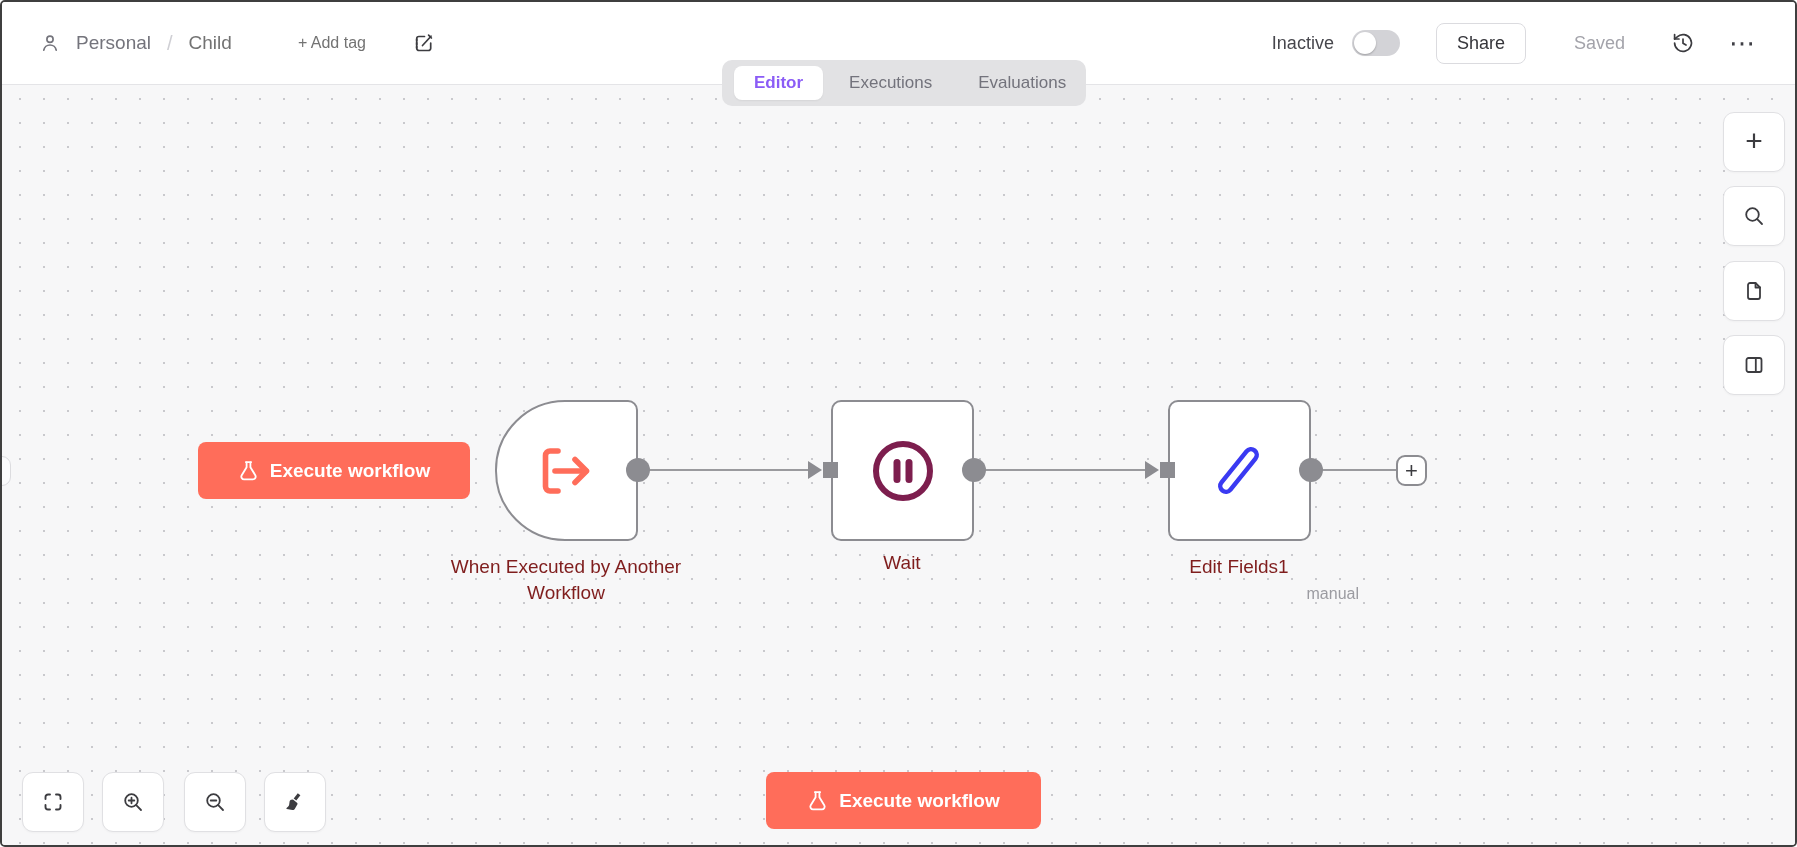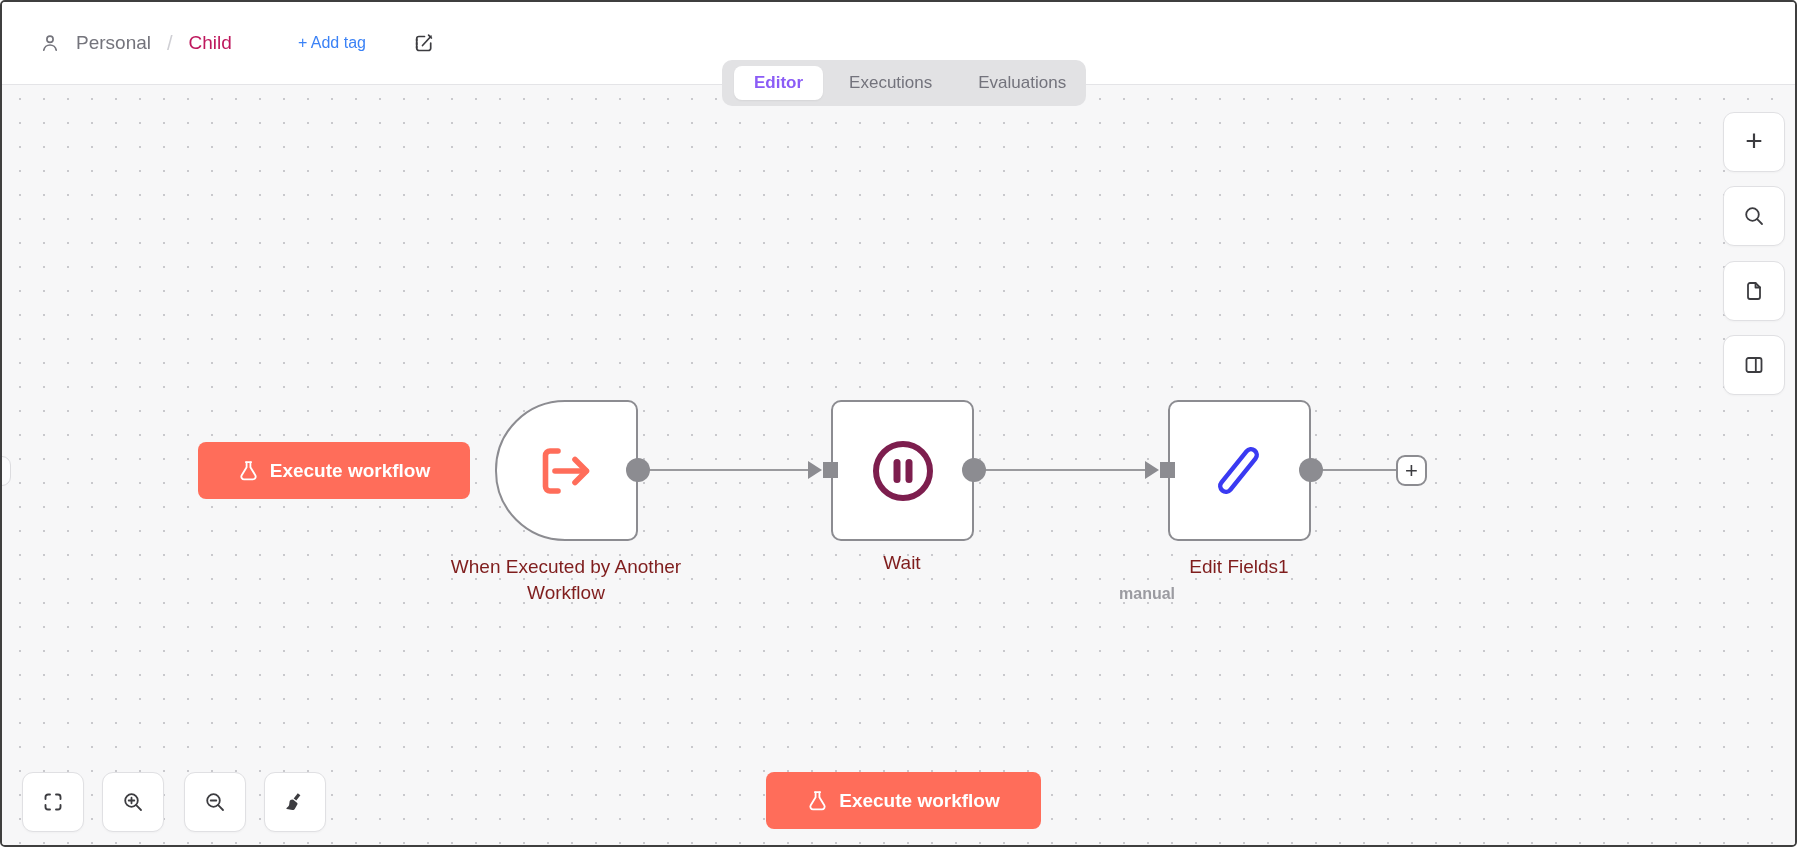--- a/index.html
+++ b/index.html
@@ -11,22 +11,22 @@
 
   
   .header {
     position: absolute; top: 0; left: 0; right: 0; height: 83px;
     background: #ffffff; border-bottom: 1px solid #e4e4e7;
     display: flex; align-items: center; padding: 0 38px; z-index: 5;
   }
   .crumbs { display: flex; align-items: center; gap: 10px; }
   .crumb-project { color: #74747c; font-size: 19px; margin-left: 6px; }
   .crumb-sep { color: #cfcfd4; font-size: 20px; margin: 0 6px; }
-  .crumb-workflow { color: #be185d; font-size: 19px; font-weight: 500; }
-  .add-tag { color: #3b82f6; font-size: 16px; margin-left: 66px; cursor: pointer; }
+  .crumb-workflow { color: #737373; font-size: 19px; font-weight: 500; }
+  .add-tag { color: #737373; font-size: 16px; margin-left: 66px; cursor: pointer; }
   .note-btn { margin-left: 46px; display: flex; align-items: center; cursor: pointer; }
   .header-right { margin-left: auto; display: flex; align-items: center; }
   .status-label { color: #47474d; font-size: 18px; }
   .toggle { position: relative; width: 48px; height: 26px; border-radius: 13px; background: #d3d3d7; margin-left: 18px; cursor: pointer; }
   .toggle .knob { position: absolute; left: 2px; top: 2px; width: 22px; height: 22px; border-radius: 50%; background: #fff; box-shadow: 0 1px 2px rgba(0,0,0,.25); }
   .share-btn {
     margin-left: 36px; padding: 9px 20px; background: #fff; border: 1px solid #dbdbdf;
     border-radius: 8px; font-size: 18px; font-weight: 500; color: #36363b; cursor: pointer;
     font-family: "Liberation Sans", sans-serif;
   }
@@ -58,21 +58,21 @@
     font-size: 19px; font-weight: 600; cursor: pointer; z-index: 3;
     font-family: "Liberation Sans", sans-serif;
   }
   .node {
     background: #ffffff; border: 2.5px solid #8c8c91; width: 143px; height: 141px;
     display: flex; align-items: center; justify-content: center; z-index: 2; cursor: pointer;
   }
   .node.trigger { border-radius: 70px 10px 10px 70px; }
   .node.square { border-radius: 10px; }
   .node-label { font-size: 19px; font-weight: 400; color: #7f1d1d; text-align: center; line-height: 1.38; z-index: 2; }
-  .node-sub { font-size: 16px; font-weight: 700; color: #9b9ba1; text-align: left; margin-top: 5px; }
+  .node-sub { font-size: 16px; font-weight: 400; color: #9b9ba1; text-align: right; margin-top: 5px; }
 
   .conn-line { height: 2.4px; background: #9a9a9e; z-index: 1; }
   .conn-dot { width: 24px; height: 24px; border-radius: 50%; background: #8c8c91; z-index: 3; }
   .conn-square { width: 15px; height: 16px; background: #8c8c91; z-index: 3; }
   .conn-arrow {
     width: 0; height: 0; z-index: 3;
     border-top: 9px solid transparent; border-bottom: 9px solid transparent; border-left: 14px solid #8c8c91;
   }
   .plus-endpoint {
     width: 31px; height: 31px; background: #fff; border: 2.4px solid #8c8c91; border-radius: 9px;
@@ -117,20 +117,36 @@
     <span class="add-tag">+ Add tag</span>
     <span class="note-btn">
       <svg width="23" height="23" viewBox="0 0 23 23" fill="none" stroke="#3c3c40" stroke-width="1.7" stroke-linecap="round" stroke-linejoin="round">
         <path d="M12.5 4.5 H7 a2.3 2.3 0 0 0 -2.3 2.3 v9.4 a2.3 2.3 0 0 0 2.3 2.3 h9.4 a2.3 2.3 0 0 0 2.3 -2.3 V11"></path>
         <path d="M4.7 7 v9" stroke-dasharray="1.6 2.2"></path>
         <path d="M10.5 13.5 L19 4.2"></path>
         <path d="M16.6 3.2 l2.8 2.8"></path>
       </svg>
     </span>
 
+    <div class="header-right">
+      <span class="status-label">Inactive</span>
+      <div class="toggle">
+        <div class="knob"></div>
+      </div>
+      <button class="share-btn">Share</button>
+      <span class="saved-label">Saved</span>
+      <span class="history-btn">
+        <svg width="24" height="24" viewBox="0 0 24 24" fill="none" stroke="#3c3c40" stroke-width="1.7" stroke-linecap="round" stroke-linejoin="round">
+          <path d="M3.6 12 a8.4 8.4 0 1 0 2.6-6.1 L3.6 8"></path>
+          <path d="M3.6 3.6 v4.4 h4.4"></path>
+          <path d="M12 8 v4.3 l3 1.8"></path>
+        </svg>
+      </span>
+      <span class="more-btn">⋯</span>
+    </div>
   </div>
 
   <div class="tabbar">
     <div class="tab active">Editor</div>
     <div class="tab">Executions</div>
     <div class="tab">Evaluations</div>
   </div>
 
   <div class="abs conn-line" style="left:647px; top:467px; width:162px;"></div>
   <div class="abs conn-line" style="left:983px; top:467px; width:162px;"></div>

